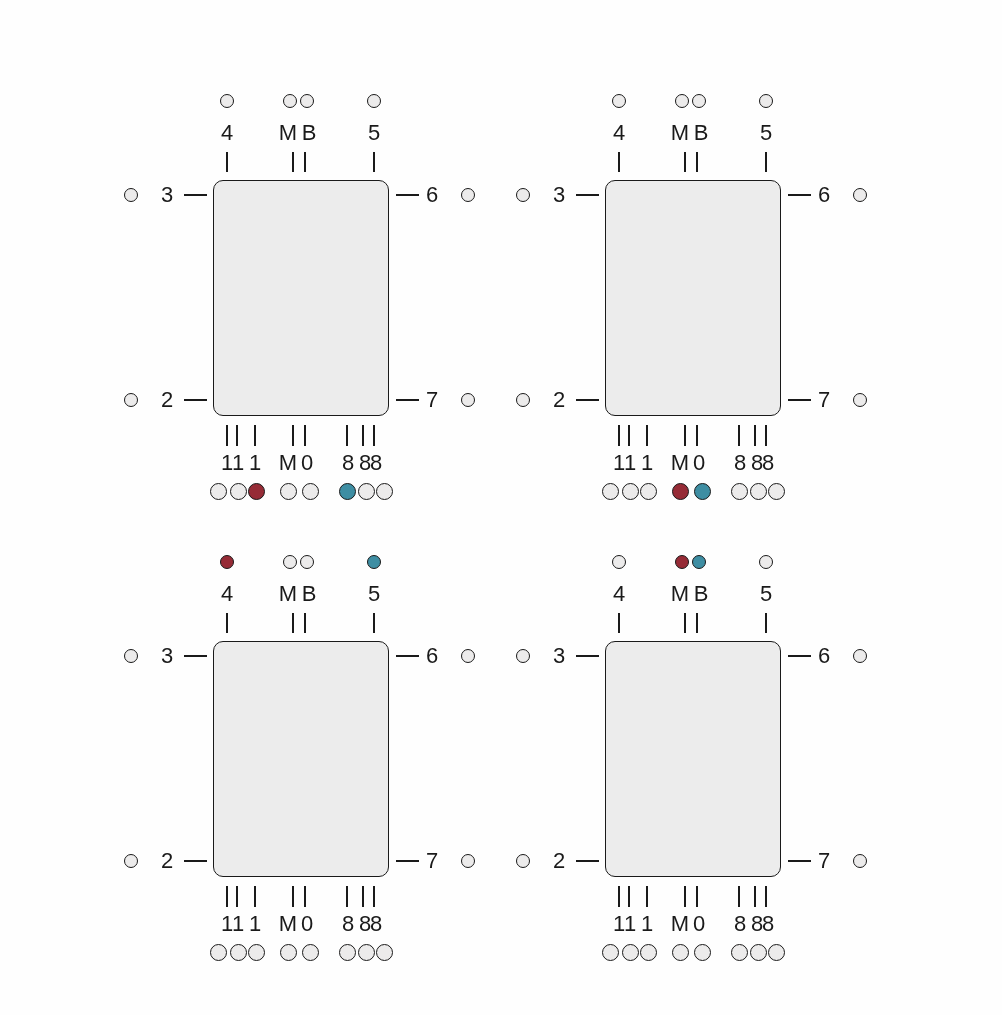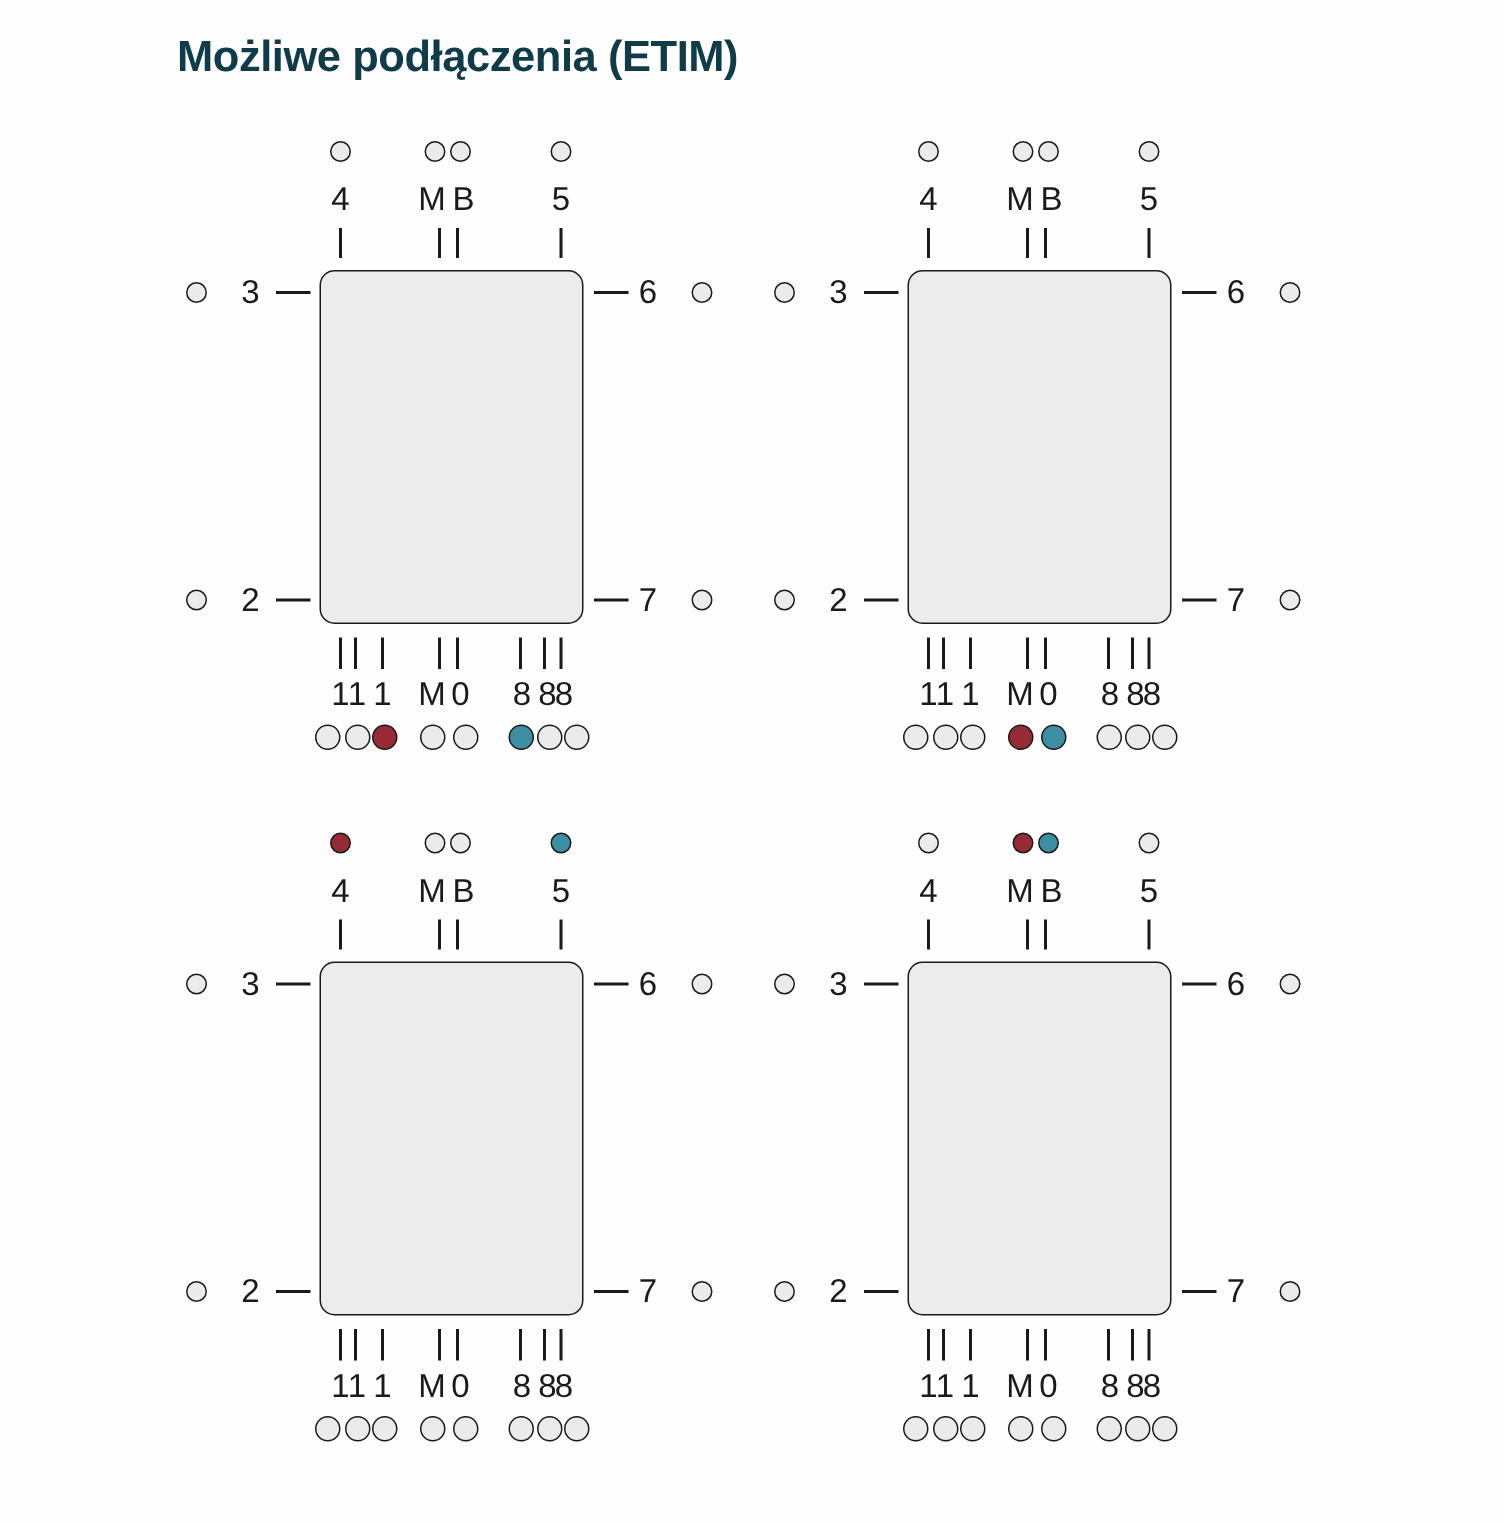--- a/index.html
+++ b/index.html
@@ -37,21 +37,20 @@
   .dash{position:absolute; width:23px; height:2px; background:var(--line);}
   .lbl{
     position:absolute; transform:translateX(-50%);
     font-size:22px; line-height:22px; color:var(--line); white-space:nowrap;
   }
 </style>
 </head>
 <body>
 
 <div class="canvas">
-  <h1 class="title">Możliwe podłączenia (ETIM)</h1>
   <div id="diagram-grid">
   <section class="diagram">
 
     <div class="box"></div>
 
     <span class="circle" style="left:122px;top:16px" fill="empty"></span>
     <span class="circle" style="left:185px;top:16px" fill="empty"></span>
     <span class="circle" style="left:202px;top:16px" fill="empty"></span>
     <span class="circle" style="left:269px;top:16px" fill="empty"></span>
 

